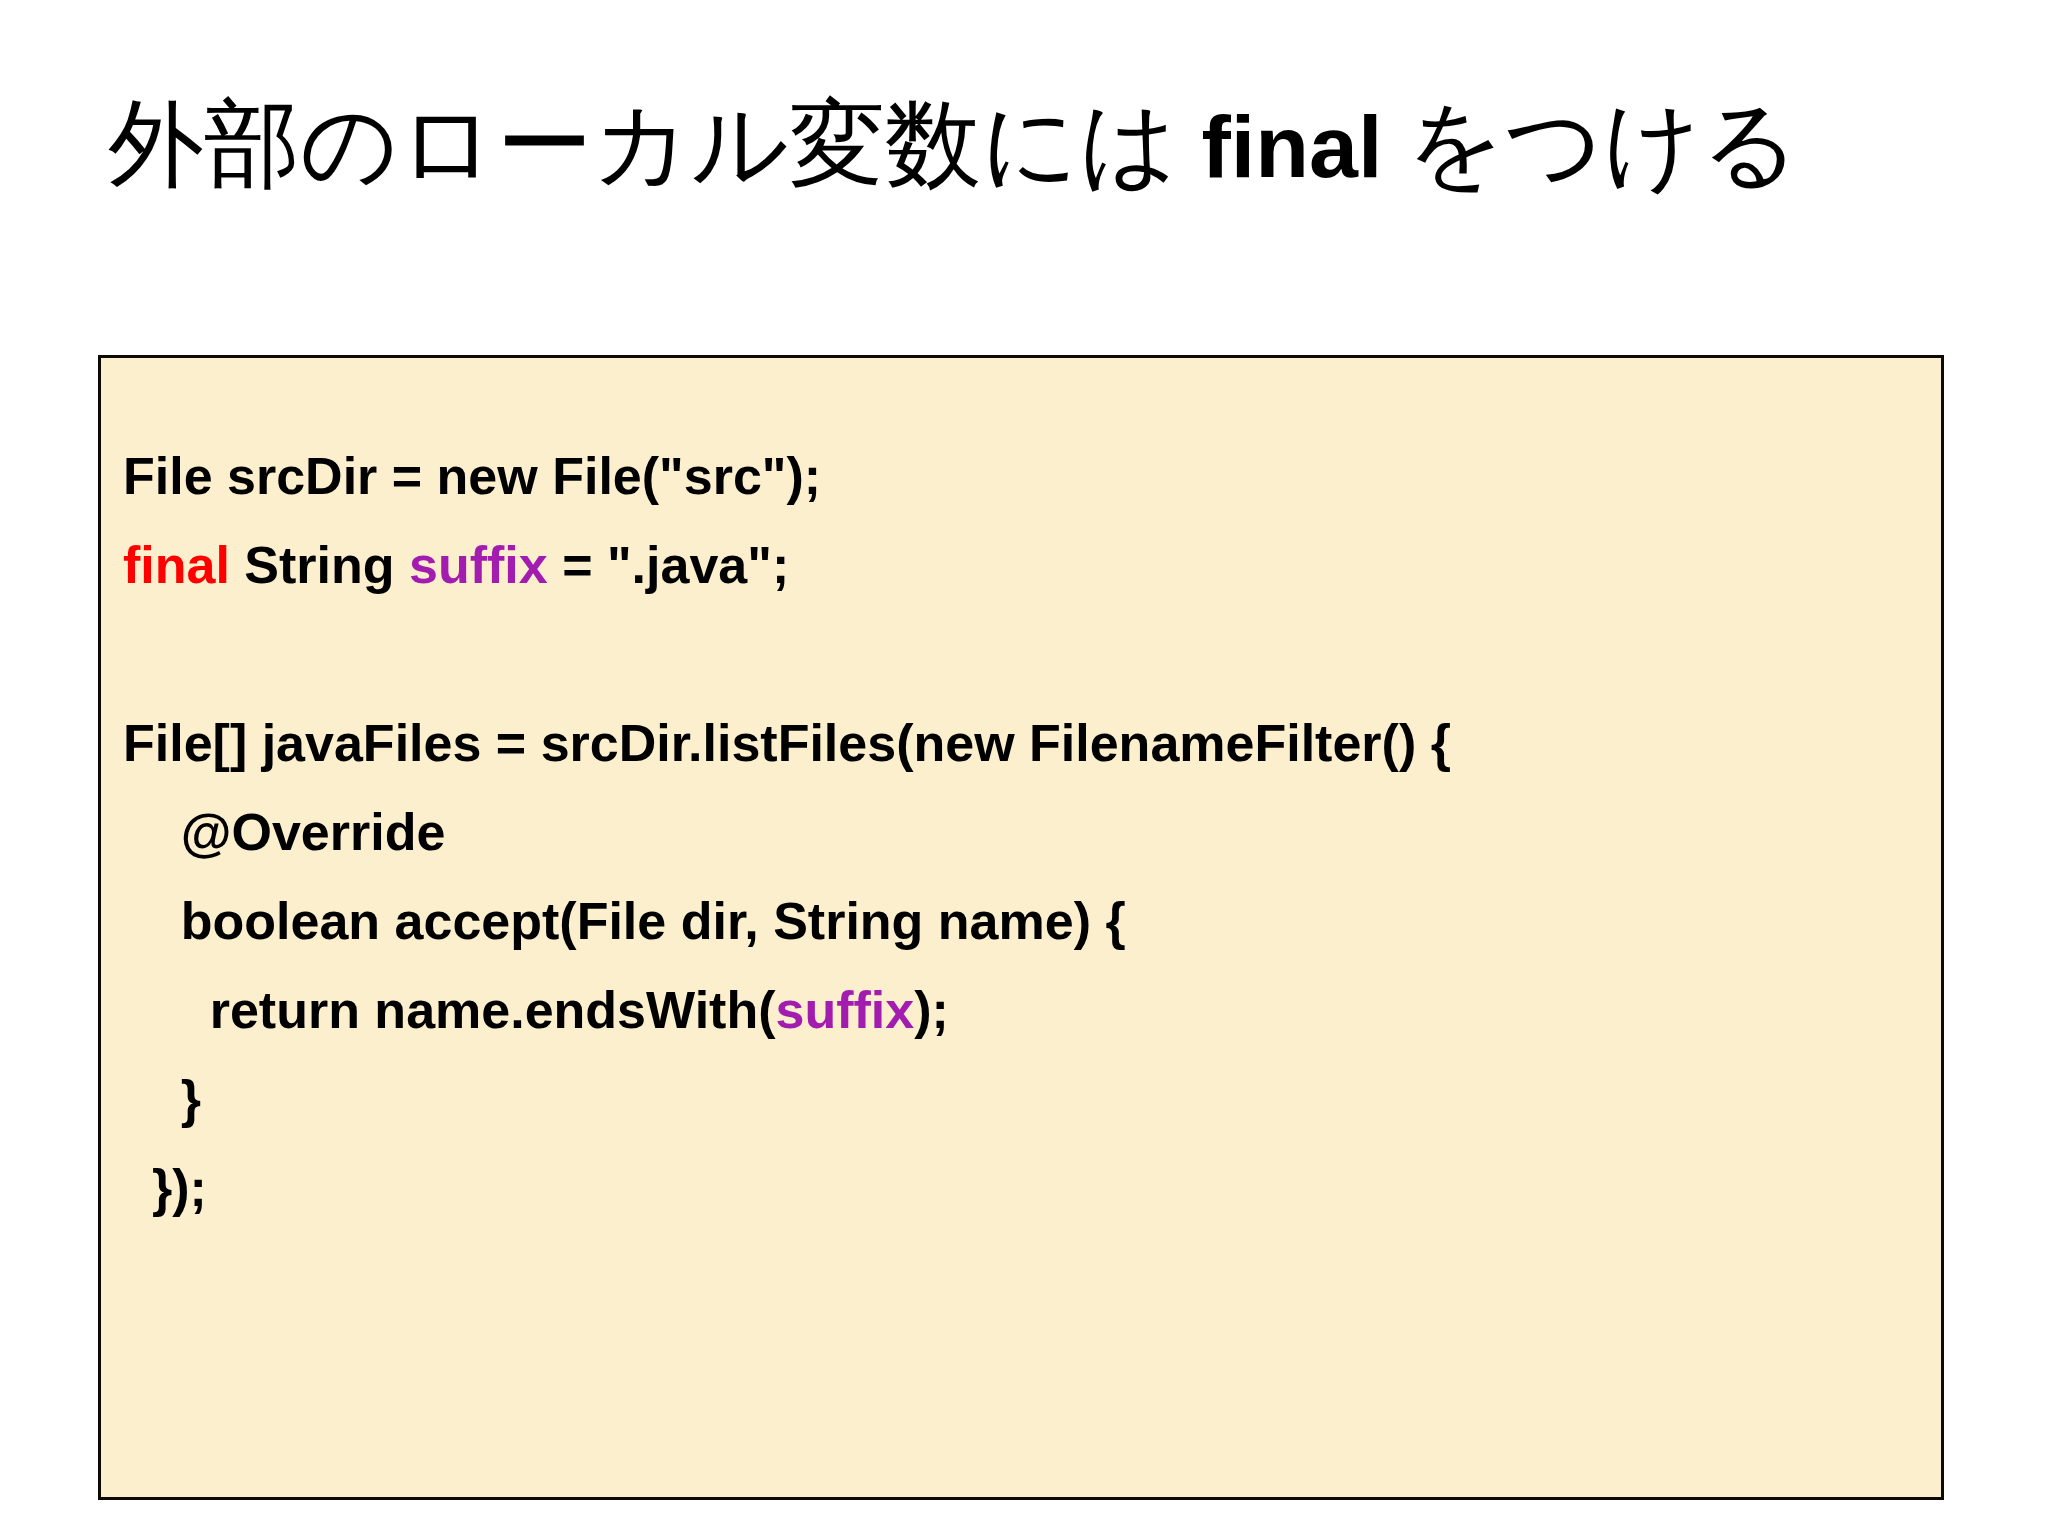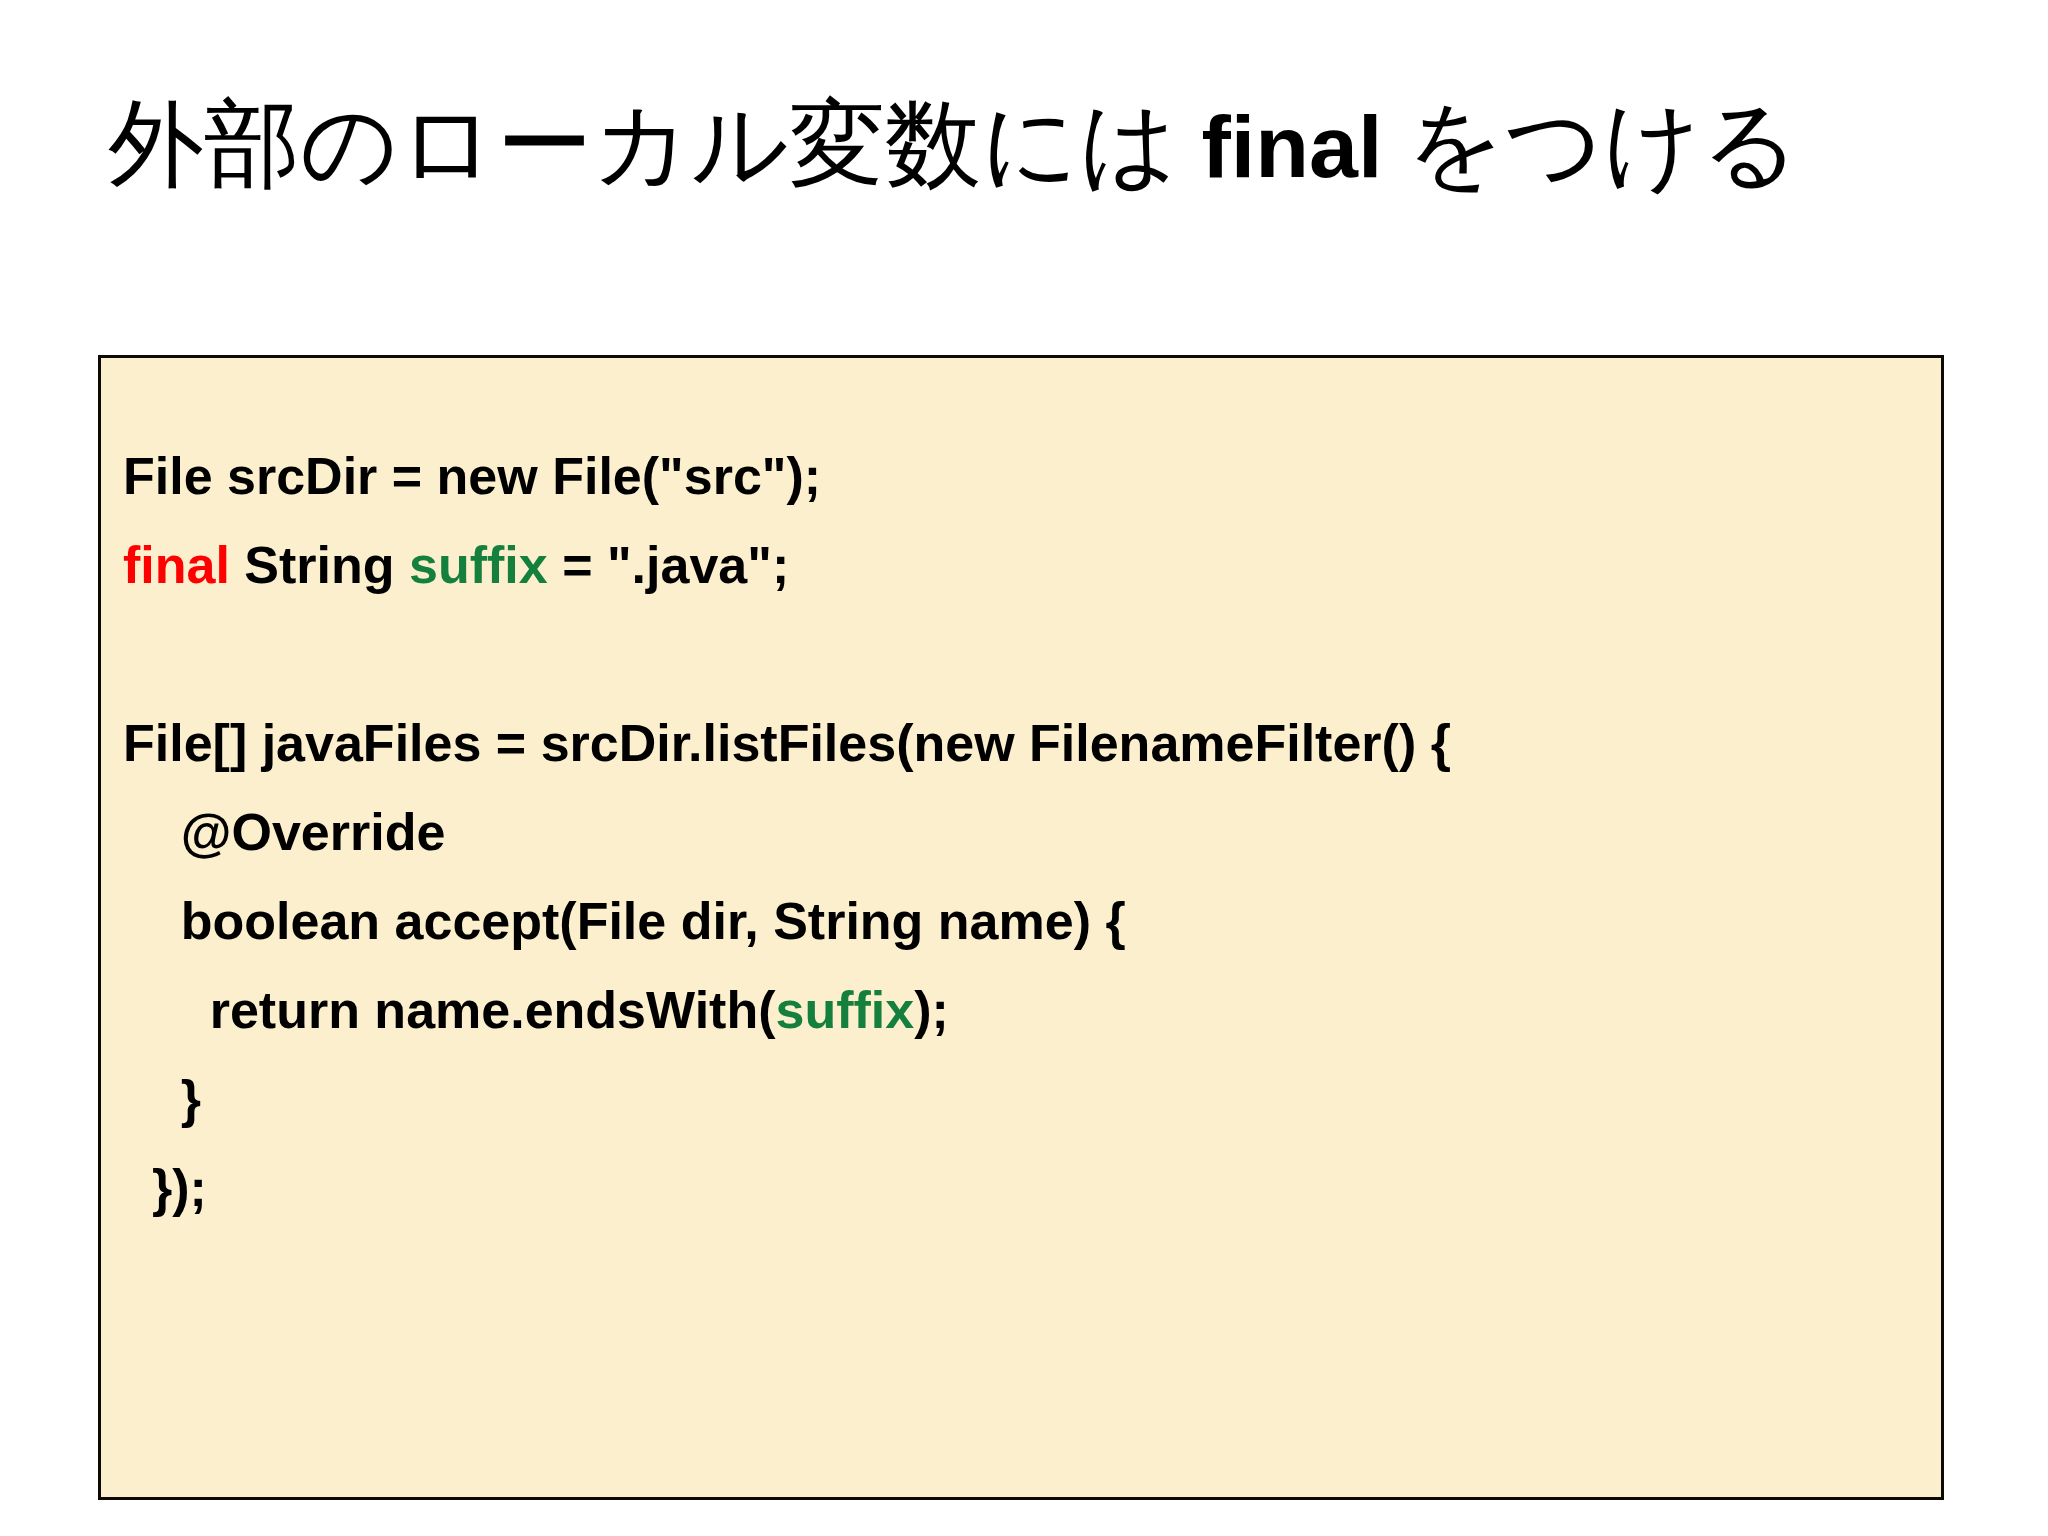--- a/index.html
+++ b/index.html
@@ -67,21 +67,21 @@
     white-space: pre;
   }
 
   .code-line {
     height: 89px;
     white-space: pre;
   }
   .code-line.blank { height: 89px; }
 
   .tok-red  { color: #FF0000; }
-  .tok-blue { color: #15803d; }
+  .tok-blue { color: #a21caf; }
 </style>
 </head>
 <body>
 
 <div class="slide">
 
   <h1 class="slide-title"><span>外部のローカル変数には </span><span class="kw">final</span><span> をつける</span></h1>
 
   <div class="code-box">
     <pre class="code-listing" id="code-listing"><div class="code-line"><span style="color: rgb(0, 0, 0);">File srcDir = new File("src");</span></div><div class="code-line"><span class="tok-red">final</span><span style="color: rgb(0, 0, 0);"> String </span><span class="tok-blue">suffix</span><span style="color: rgb(0, 0, 0);"> = ".java";</span></div><div class="code-line blank"> </div><div class="code-line"><span style="color: rgb(0, 0, 0);">File[] javaFiles = srcDir.listFiles(new FilenameFilter() {</span></div><div class="code-line"><span style="color: rgb(0, 0, 0);">    @Override</span></div><div class="code-line"><span style="color: rgb(0, 0, 0);">    boolean accept(File dir, String name) {</span></div><div class="code-line"><span style="color: rgb(0, 0, 0);">      return name.endsWith(</span><span class="tok-blue">suffix</span><span style="color: rgb(0, 0, 0);">);</span></div><div class="code-line"><span style="color: rgb(0, 0, 0);">    }</span></div><div class="code-line"><span style="color: rgb(0, 0, 0);">  });</span></div></pre>

